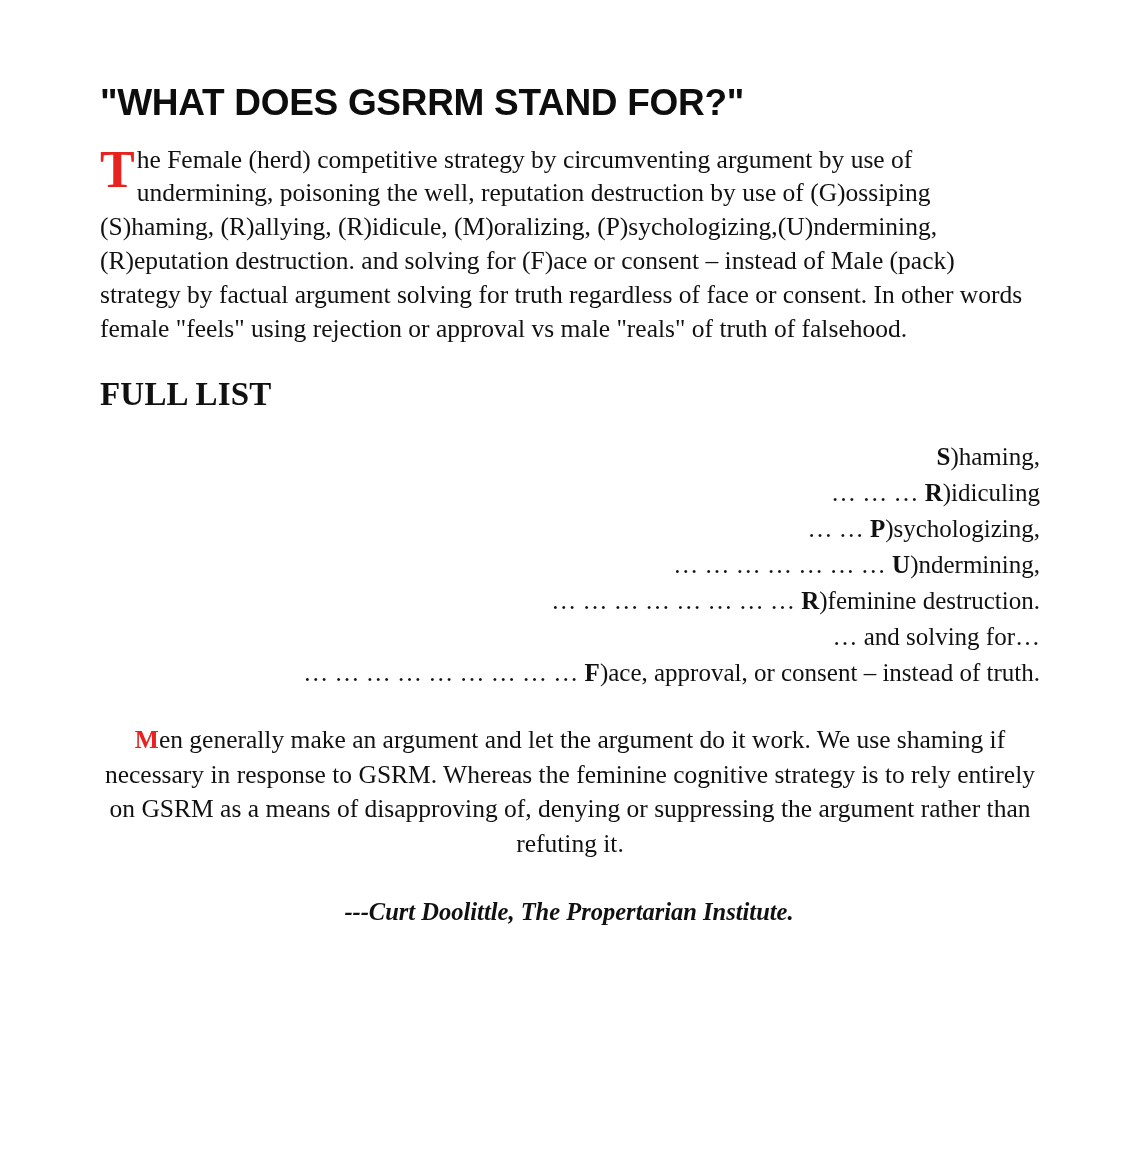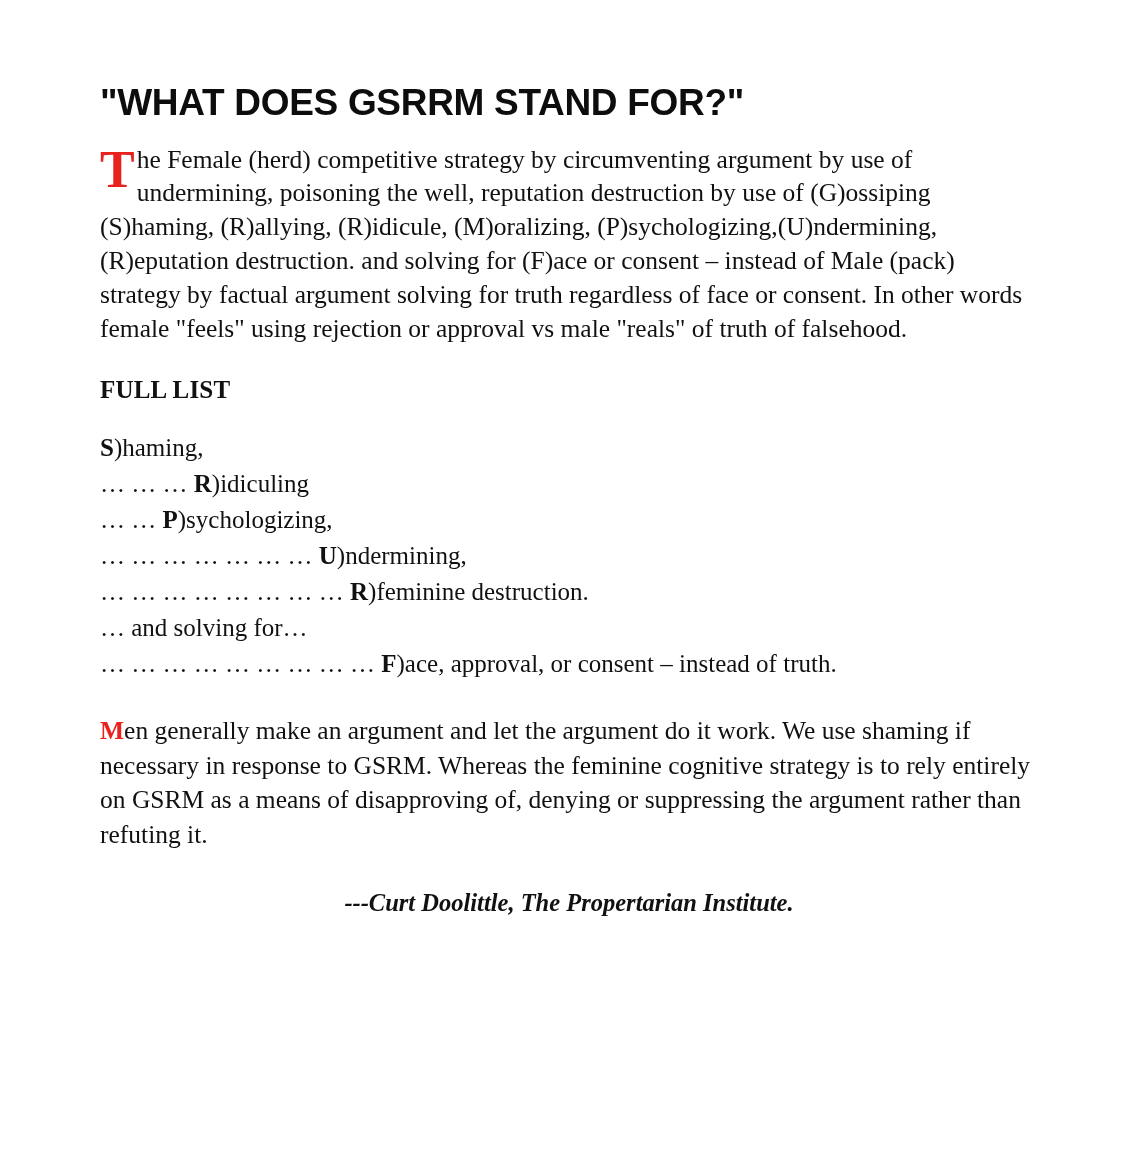--- a/index.html
+++ b/index.html
@@ -39,40 +39,42 @@
   .dropcap {
     color: #e8221e;
     font-weight: bold;
     font-size: 52px;
     line-height: 0.8;
     float: left;
     margin: 6px 2px 0 0;
     font-family: "Liberation Serif", "DejaVu Serif", serif;
   }
   .section-head {
-    font-size: 25px;
+    font-size: 33px;
     font-weight: bold;
     margin: 0 0 26px 0;
     letter-spacing: 0.2px;
   }
   .list {
     margin: 0 0 32px 0;
+    text-align: right;
   }
   .list-item {
     font-size: 25px;
     line-height: 1.44;
     white-space: pre-wrap;
   }
   .list-item b {
     font-weight: bold;
   }
   .closing {
     font-size: 25.5px;
     line-height: 1.36;
     margin: 0 0 36px 0;
+    text-align: center;
   }
   .closing .redcap {
     color: #e8221e;
     font-weight: bold;
   }
   .attribution {
     font-size: 24.5px;
     font-style: italic;
     font-weight: bold;
     text-align: center;

